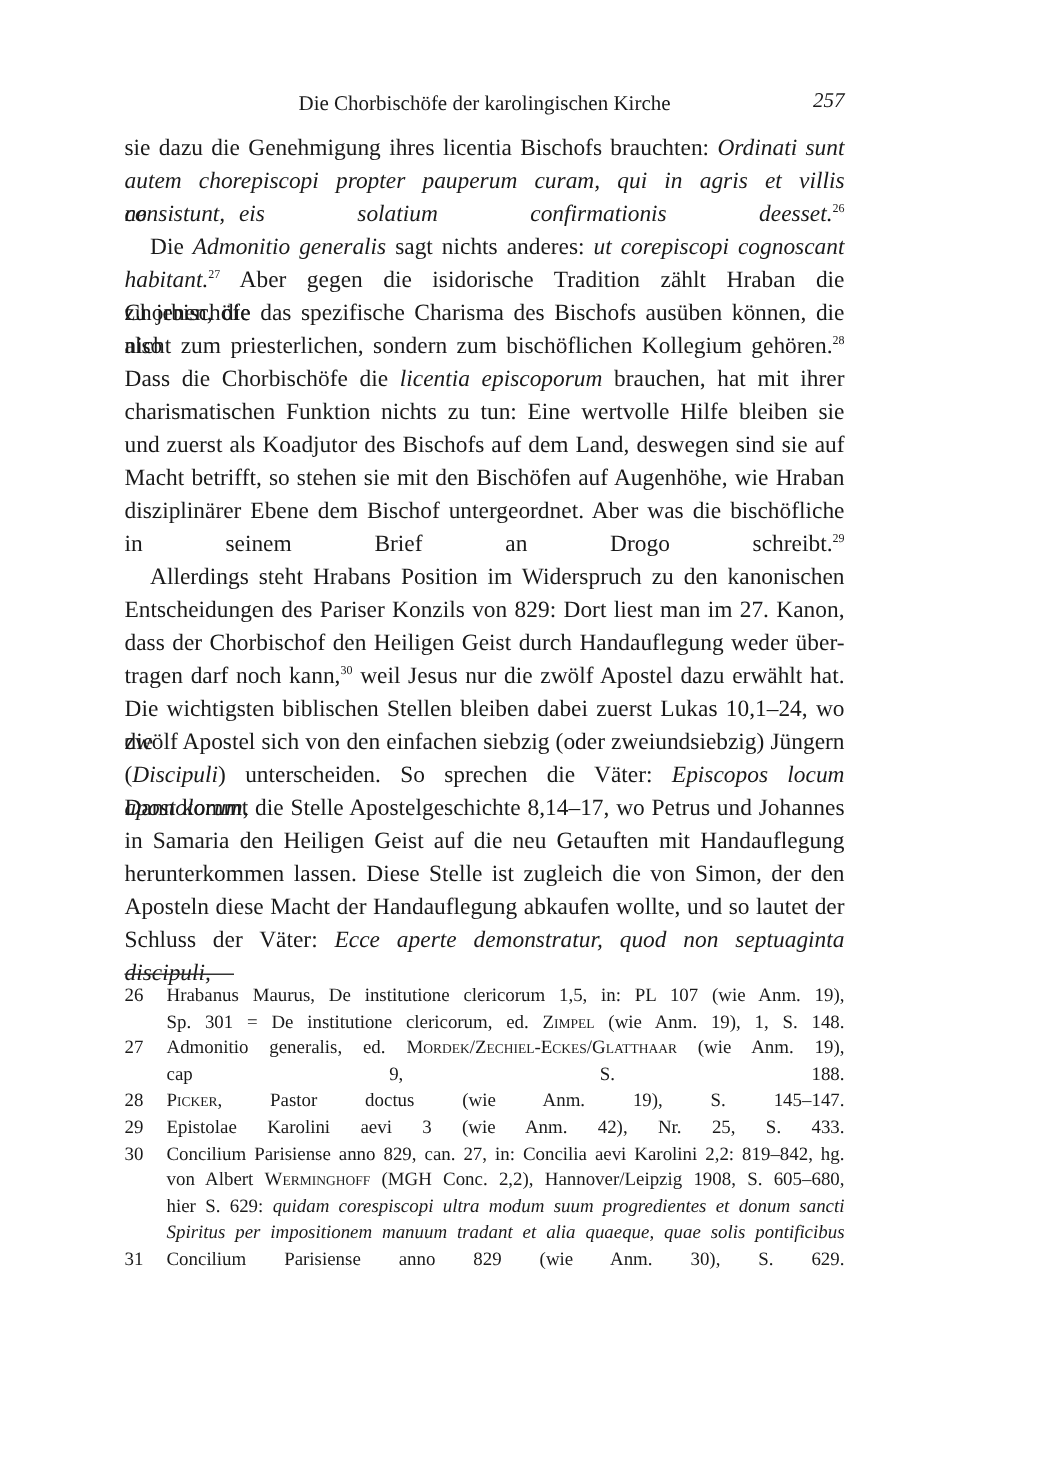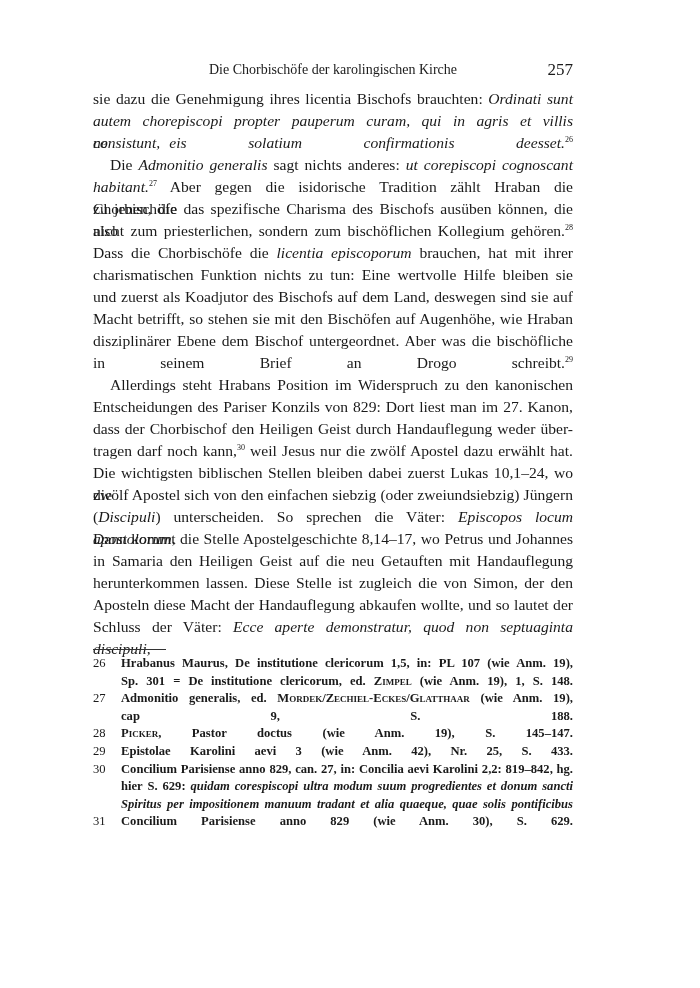--- a/index.html
+++ b/index.html
@@ -1,30 +1,30 @@
 <!DOCTYPE html>
 <html><head>
 <meta charset="utf-8">
 <style>
   html, body { margin: 0; padding: 0; background: #ffffff; }
   body { width: 700px; height: 988px; position: relative; overflow: hidden;
          font-family: "Liberation Serif", "DejaVu Serif", serif; color: #1a1a1a; }
-  .page { position: absolute; left: 10px; top: 0; width: 580px; height: 988px; border-radius: 11px; }
+  .page { position: absolute; left: 0; top: 0; width: 580px; height: 988px; border-radius: 11px; }
   .running-head { position: absolute; top: 60px; left: 83px; width: 480px; height: 22px; font-size: 14px; }
   .running-title { position: absolute; left: 0; right: 0; text-align: center; top: 2px; }
-  .page-number { position: absolute; right: 0; top: 0; font-size: 17px; }
+  .page-number { position: absolute; right: 0; top: 0; font-size: 14px; font-style: italic; }
   .body-text { position: absolute; top: 88px; left: 83px; width: 480px; font-size: 15.6px; }
   .line { height: 22px; line-height: 22px; white-space: nowrap; text-align: justify; text-align-last: justify; overflow: visible; }
   .line.indent { padding-left: 17px; }
   .body-text .line span { white-space: normal; }
   .fn-rule { position: absolute; top: 649px; left: 83px; width: 73px; height: 0; border-top: 1px solid #333; }
   .footnotes { position: absolute; top: 655px; left: 83px; width: 480px; font-size: 12.6px; }
   .fn { position: relative; padding-left: 28px; }
   .fn-num { position: absolute; left: 0; top: 0; line-height: 17.6px; }
-  .fn .line { height: 17.6px; line-height: 17.6px; font-weight: bold; }
+  .fn .line { height: 17.6px; line-height: 17.6px; }
   i { font-style: italic; }
   sup { font-size: 8px; vertical-align: 6px; line-height: 0; }
   .sc { font-variant: small-caps; }
   .just { display: block; text-align: justify; text-align-last: justify; white-space: normal; }
   .left { display: block; text-align: right; white-space: nowrap; }
 </style>
 </head>
 <body>
 
 <div class="page">
@@ -143,20 +143,23 @@
         <div class="line">
           <span class="left"><span>Epistolae Karolini aevi 3 (wie Anm. 42), Nr. 25, S. 433.</span></span>
         </div>
       </div>
       <div class="fn">
         <span class="fn-num">30</span>
         <div class="line">
           <span class="just"><span>Concilium Parisiense anno 829, can. 27, in: Concilia aevi Karolini 2,2: 819–842, hg.</span></span>
         </div>
         <div class="line">
+          <span class="just"><span>von Albert </span><span class="sc">Werminghoff</span><span> (MGH Conc. 2,2), Hannover/Leipzig 1908, S. 605–680,</span></span>
+        </div>
+        <div class="line">
           <span class="just"><span>hier S. 629: </span><i>quidam corespiscopi ultra modum suum progredientes et donum sancti</i></span>
         </div>
         <div class="line">
           <span class="just"><i>Spiritus per impositionem manuum tradant et alia quaeque, quae solis pontificibus</i></span>
         </div>
       </div>
       <div class="fn">
         <span class="fn-num">31</span>
         <div class="line">
           <span class="left"><span>Concilium Parisiense anno 829 (wie Anm. 30), S. 629.</span></span>

